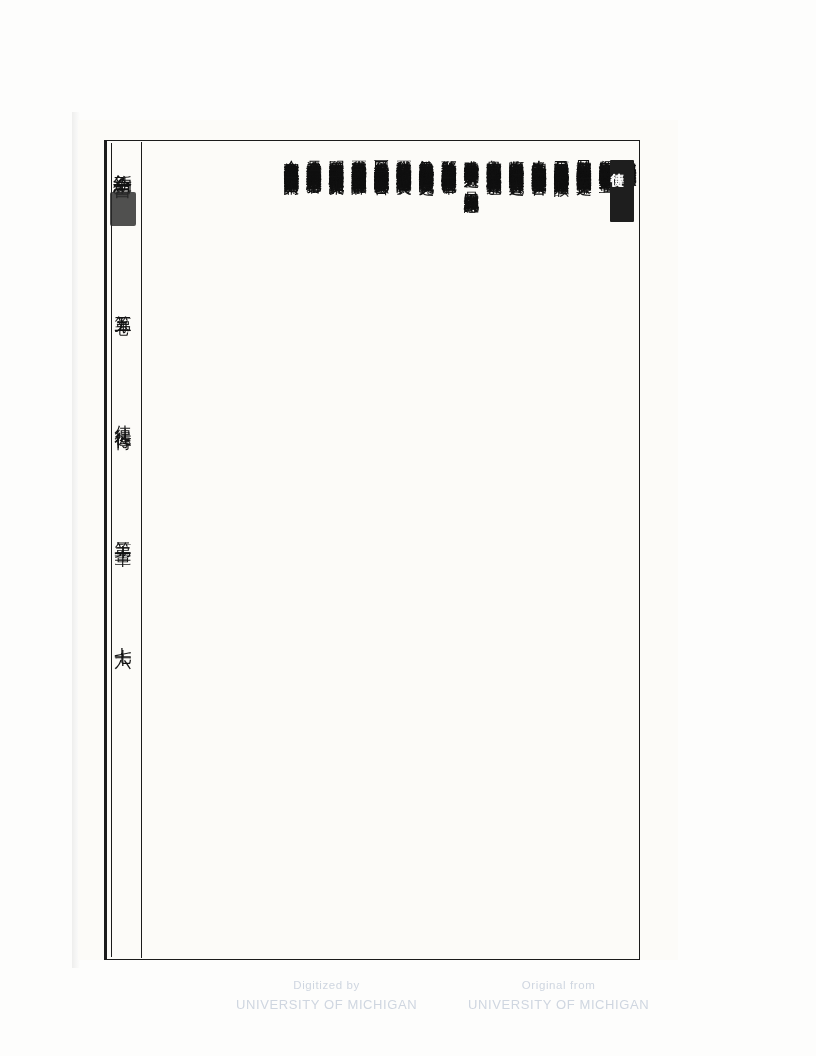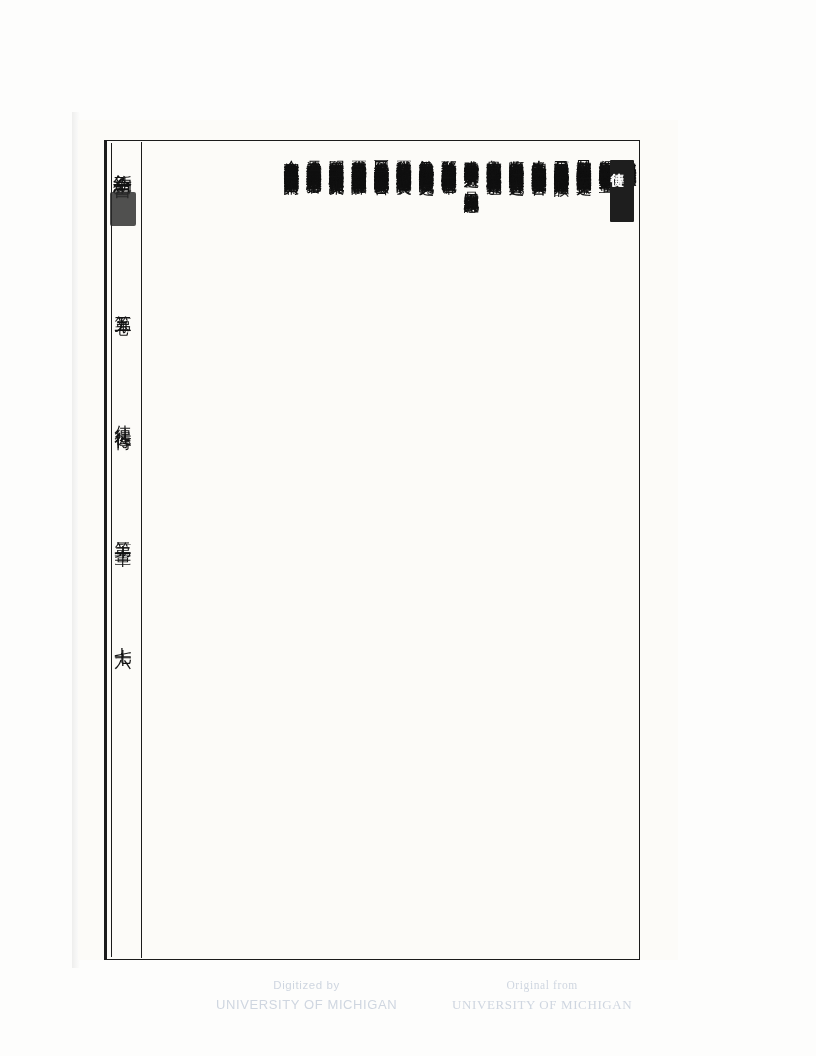--- a/index.html
+++ b/index.html
@@ -157,22 +157,22 @@
   #wm-left, #wm-right {
     position: absolute;
     bottom: 42px;
     color: #cfd6e0;
     font-family: "Liberation Sans", sans-serif;
     font-size: 12.5px;
     letter-spacing: .6px;
     line-height: 1.5;
     text-align: center;
   }
-  #wm-left { left: 216px; }
-  #wm-right { left: 452px; font-family: Liberation Serif, serif; }
+  #wm-left { left: 236px; }
+  #wm-right { left: 468px; }
   #wm-left .l1, #wm-right .l1 { font-size: 11.5px; }
   #wm-left .l2, #wm-right .l2 { font-size: 13px; text-align: center; }
 
   
   #edge {
     position: absolute;
     left: 72px; top: 112px;
     width: 8px; height: 856px;
     background: linear-gradient(to right, rgba(0,0,0,.06), rgba(0,0,0,0));
   }

